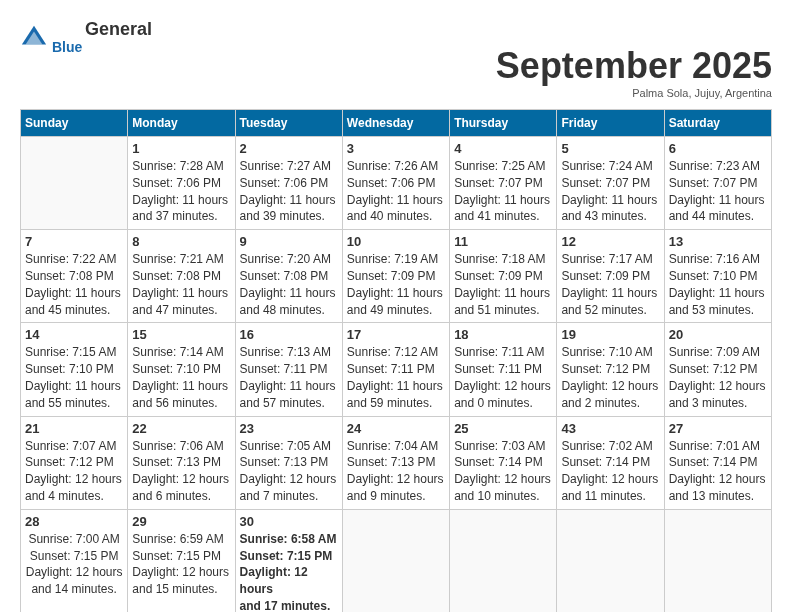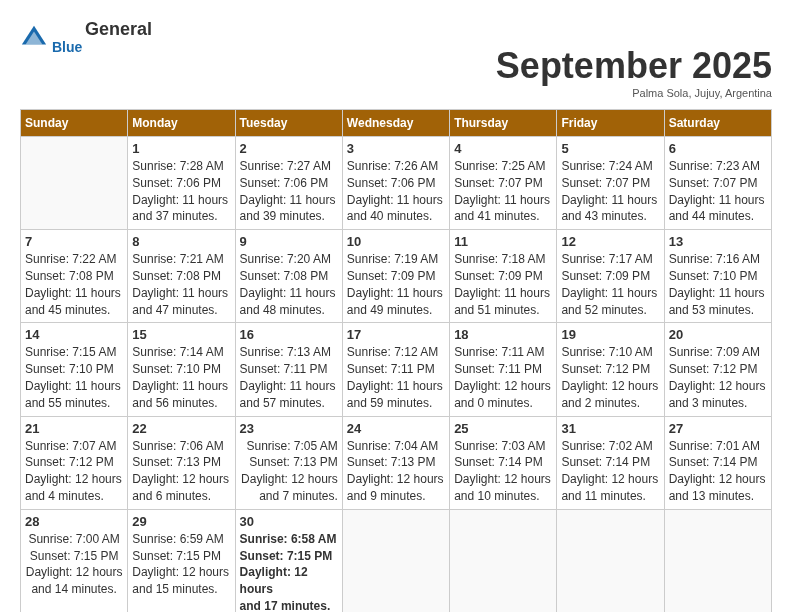--- a/index.html
+++ b/index.html
@@ -53,21 +53,21 @@
     .subtitle {
       font-size: 11px;
       color: #555;
     }
     .calendar {
       width: 100%;
       border-collapse: collapse;
       font-size: 10px;
     }
     .calendar th {
-      background: #a16207;
+      background: #0369a1;
       color: #fff;
       padding: 6px 4px;
       text-align: left;
       font-size: 12px;
       font-weight: bold;
       border: 1px solid #ccc;
     }
     .calendar td {
       border: 1px solid #ccc;
       vertical-align: top;
@@ -281,41 +281,41 @@
         </td>
         <td>
           <span class="day-num">22</span>
           <div class="day-info" style="white-space: pre-line;">Sunrise: 7:06 AM
 Sunset: 7:13 PM
 Daylight: 12 hours
 and 6 minutes.</div>
         </td>
         <td>
           <span class="day-num">23</span>
-          <div class="day-info" style="white-space: pre-line; text-align: right;">Sunrise: 7:05 AM
+          <div class="day-info" style="white-space: pre-line;">Sunrise: 7:05 AM
 Sunset: 7:13 PM
 Daylight: 12 hours
 and 7 minutes.</div>
         </td>
         <td>
           <span class="day-num">24</span>
           <div class="day-info" style="white-space: pre-line;">Sunrise: 7:04 AM
 Sunset: 7:13 PM
 Daylight: 12 hours
 and 9 minutes.</div>
         </td>
         <td>
           <span class="day-num">25</span>
           <div class="day-info" style="white-space: pre-line;">Sunrise: 7:03 AM
 Sunset: 7:14 PM
 Daylight: 12 hours
 and 10 minutes.</div>
         </td>
         <td>
-          <span class="day-num">31</span>
+          <span class="day-num">43</span>
           <div class="day-info" style="white-space: pre-line;">Sunrise: 7:02 AM
 Sunset: 7:14 PM
 Daylight: 12 hours
 and 11 minutes.</div>
         </td>
         <td>
           <span class="day-num">27</span>
           <div class="day-info" style="white-space: pre-line;">Sunrise: 7:01 AM
 Sunset: 7:14 PM
 Daylight: 12 hours

